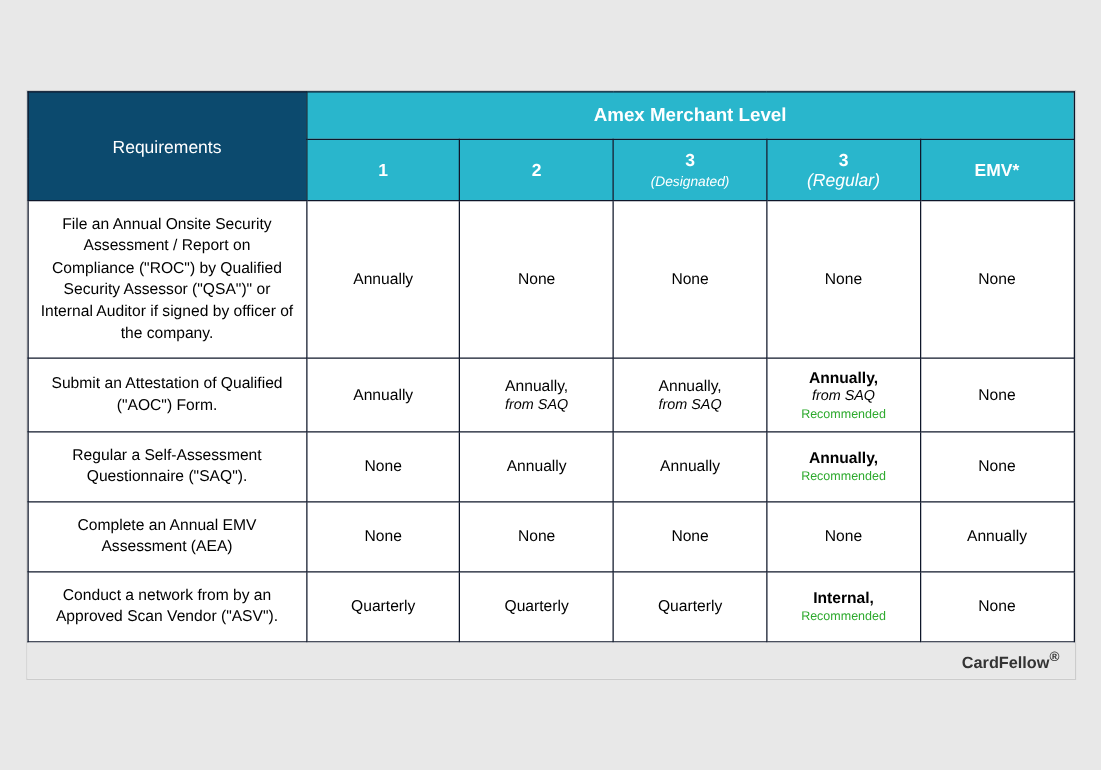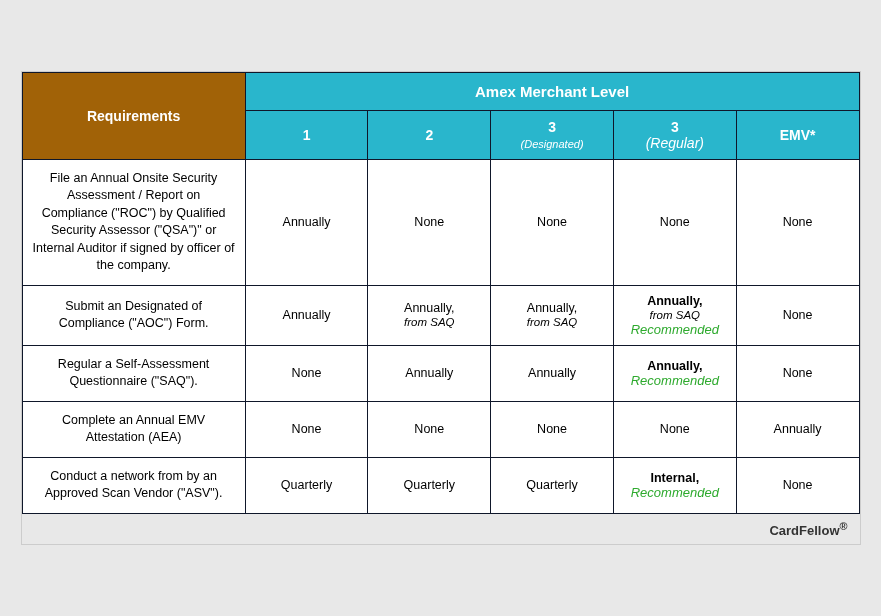--- a/index.html
+++ b/index.html
@@ -31,23 +31,23 @@
     }
     .header-main {
       background: #29b6cc;
       color: white;
       font-weight: bold;
       font-size: 15px;
       text-align: center;
       padding: 10px;
     }
     .col-requirements {
-      background: #a16207;
+      background: #0c4a6e;
       color: white;
-      font-weight: bold;
+      font-weight: normal;
       text-align: center;
       font-size: 14px;
       width: 200px;
     }
     .col-level {
       background: #29b6cc;
       color: white;
       font-weight: bold;
       font-size: 14px;
       text-align: center;
@@ -59,22 +59,21 @@
       padding: 10px 10px;
       font-size: 12.5px;
       line-height: 1.4;
     }
     .val-cell {
       font-size: 12.5px;
       vertical-align: middle;
     }
     .recommended {
       color: #2eaa2e;
-      font-style: italic;
-      font-size: 13px;
+      font-size: 10px;
     }
     .italic-small {
       font-style: italic;
       font-size: 11.5px;
     }
     .footer {
       text-align: right;
       padding: 6px 12px;
       font-size: 13px;
       color: #555;
@@ -110,37 +109,37 @@
     <tbody id="table-body">
     <tr>
           <td class="req-cell">File an Annual Onsite Security Assessment / Report on Compliance ("ROC") by Qualified Security Assessor ("QSA")" or Internal Auditor if signed by officer of the company.</td>
           <td class="val-cell">Annually</td>
           <td class="val-cell">None</td>
           <td class="val-cell">None</td>
           <td class="val-cell">None</td>
           <td class="val-cell">None</td>
         </tr>
         <tr>
-          <td class="req-cell">Submit an Designated of Compliance ("AOC") Form.</td>
+          <td class="req-cell">Submit an Attestation of Qualified ("AOC") Form.</td>
           <td class="val-cell">Annually</td>
           <td class="val-cell">Annually,<br><span class="italic-small">from SAQ</span></td>
           <td class="val-cell">Annually,<br><span class="italic-small">from SAQ</span></td>
           <td class="val-cell"><strong>Annually,</strong><br><span class="italic-small">from SAQ</span><br><span class="recommended">Recommended</span></td>
           <td class="val-cell">None</td>
         </tr>
         <tr>
           <td class="req-cell">Regular a Self-Assessment Questionnaire ("SAQ").</td>
           <td class="val-cell">None</td>
           <td class="val-cell">Annually</td>
           <td class="val-cell">Annually</td>
           <td class="val-cell"><strong>Annually,</strong><br><span class="recommended">Recommended</span></td>
           <td class="val-cell">None</td>
         </tr>
         <tr>
-          <td class="req-cell">Complete an Annual EMV Attestation (AEA)</td>
+          <td class="req-cell">Complete an Annual EMV Assessment (AEA)</td>
           <td class="val-cell">None</td>
           <td class="val-cell">None</td>
           <td class="val-cell">None</td>
           <td class="val-cell">None</td>
           <td class="val-cell">Annually</td>
         </tr>
         <tr>
           <td class="req-cell">Conduct a network from by an Approved Scan Vendor ("ASV").</td>
           <td class="val-cell">Quarterly</td>
           <td class="val-cell">Quarterly</td>

